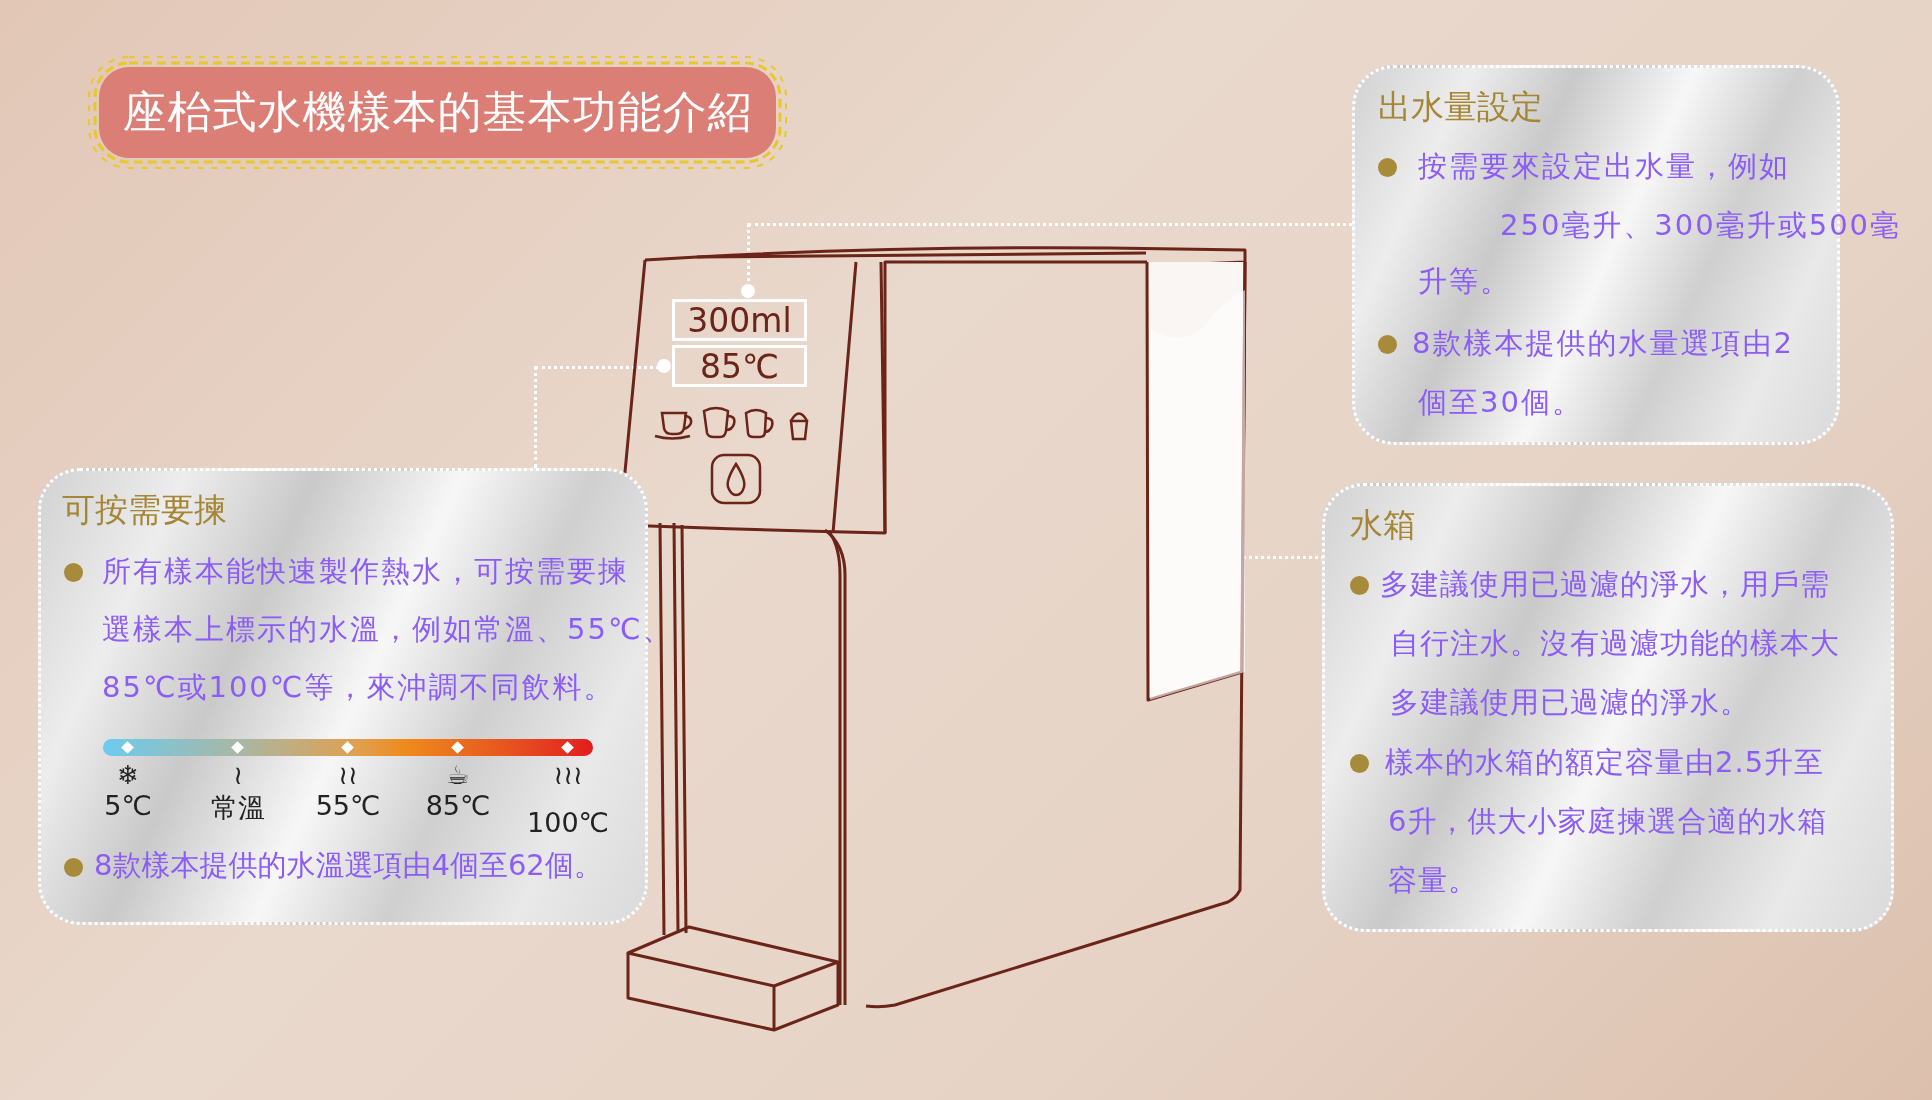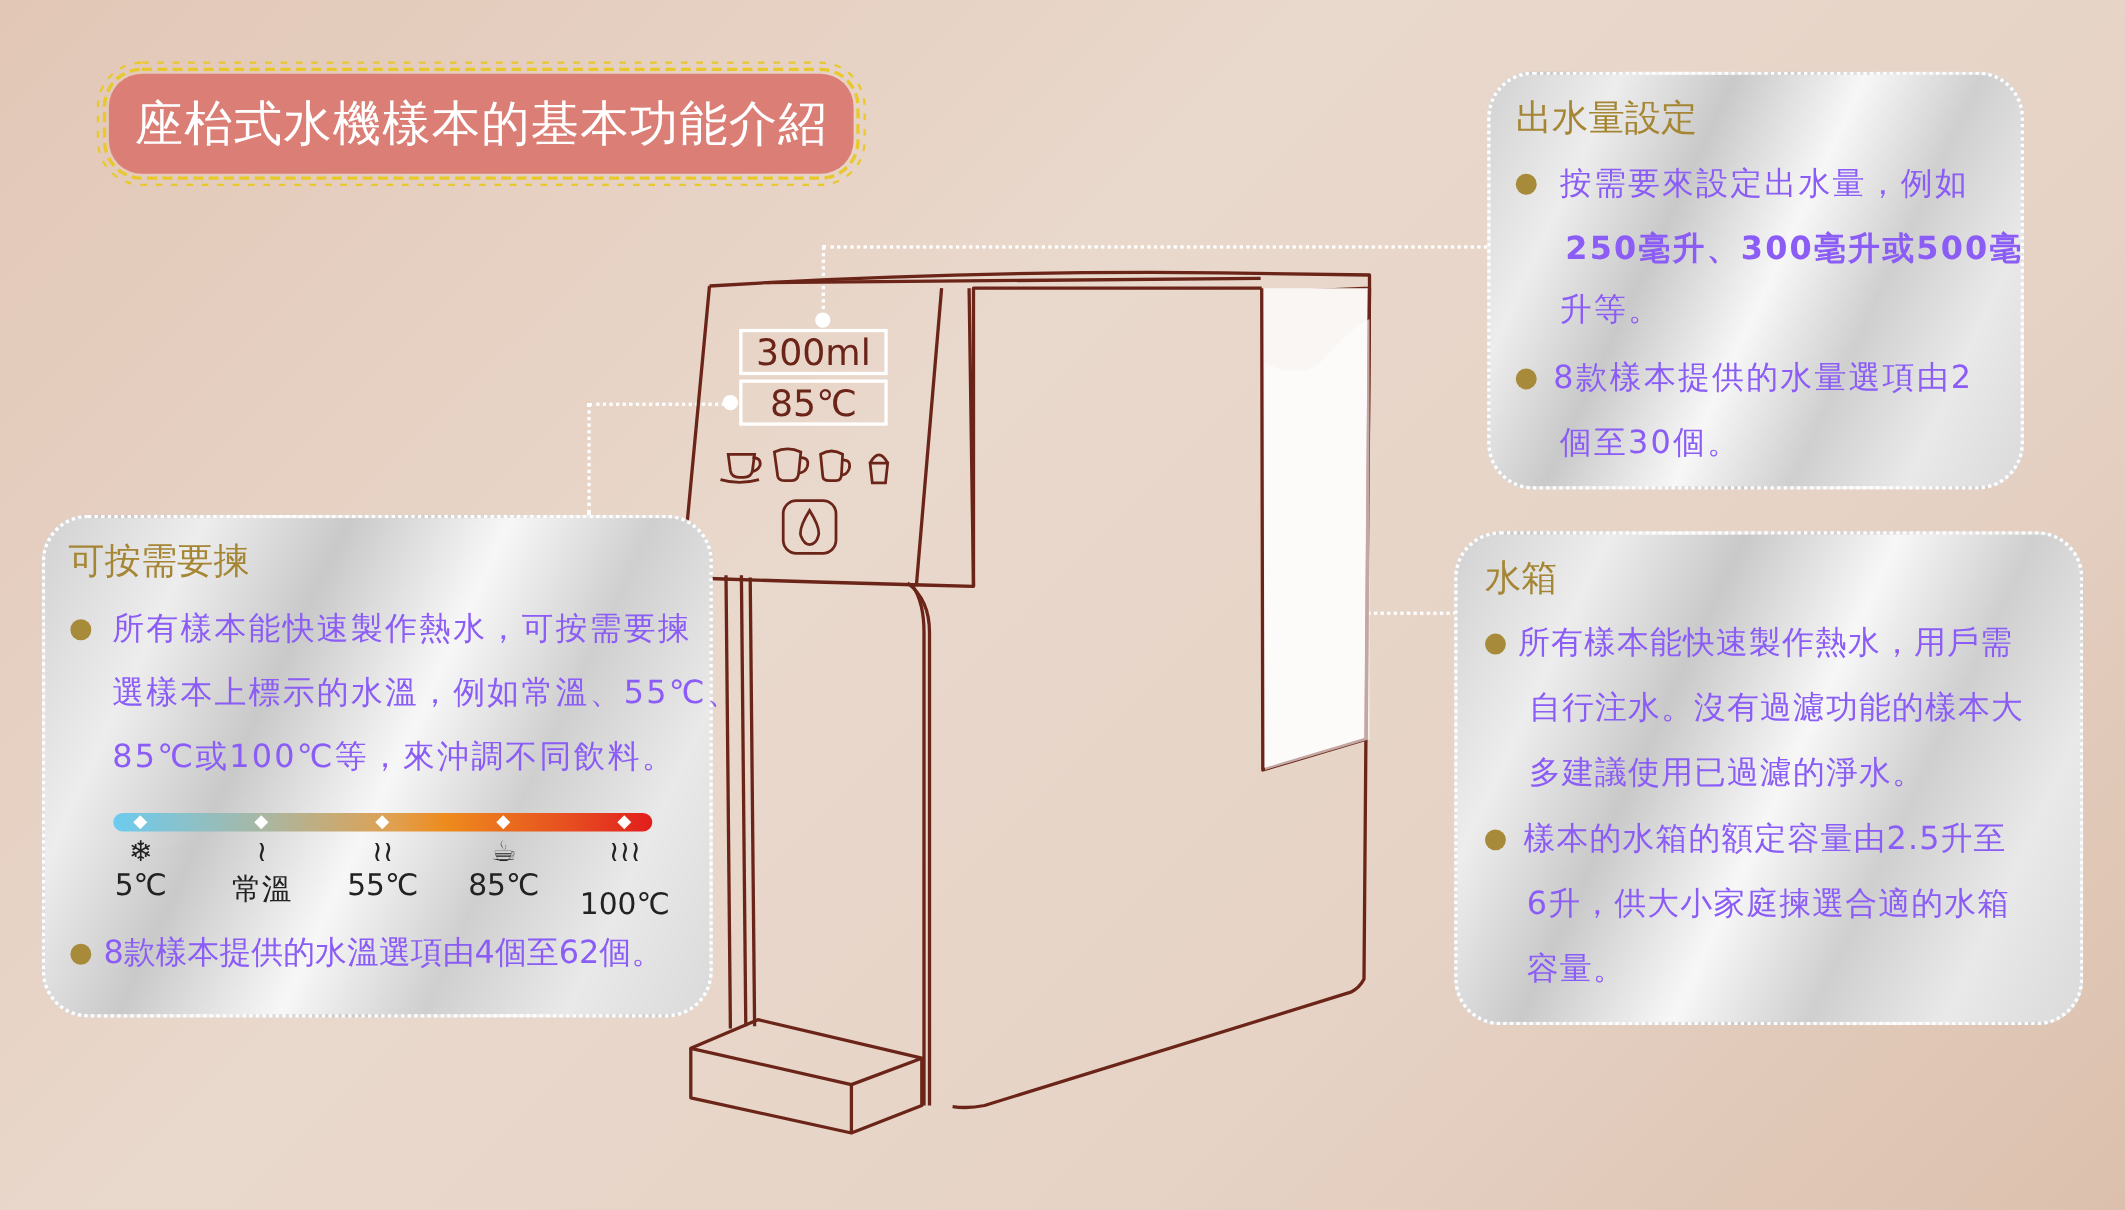--- a/index.html
+++ b/index.html
@@ -127,28 +127,28 @@
 <div class="temp-label" style="left:408px;">85℃</div>
 <div class="temp-label" style="left:518px;margin-top:17px;">100℃</div>
 
 <div class="bullet" style="left:64px;top:858px;"></div>
 <div class="line" style="left:94px;top:846px;letter-spacing:0;">8款樣本提供的水溫選項由4個至62個。</div>
 
 <div class="card" style="left:1352px;top:65px;width:488px;height:380px;"></div>
 <div class="card-title" style="left:1378px;top:85px;">出水量設定</div>
 <div class="bullet" style="left:1378px;top:158px;"></div>
 <div class="line" style="left:1418px;top:147px;">按需要來設定出水量，例如</div>
-<div class="line" style="left:1423px;top:206px;font-weight:bold;">250毫升、300毫升或500毫</div>
+<div class="line" style="left:1500px;top:206px;">250毫升、300毫升或500毫</div>
 <div class="line" style="left:1418px;top:262px;">升等。</div>
 <div class="bullet" style="left:1378px;top:335px;"></div>
 <div class="line" style="left:1412px;top:324px;">8款樣本提供的水量選項由2</div>
 <div class="line" style="left:1418px;top:383px;">個至30個。</div>
 
 <div class="card" style="left:1322px;top:483px;width:572px;height:449px;"></div>
 <div class="card-title" style="left:1350px;top:503px;">水箱</div>
 <div class="bullet" style="left:1350px;top:576px;"></div>
-<div class="line" style="left:1380px;top:565px;letter-spacing:1px;">所有樣本能快速製作熱水，用戶需</div>
+<div class="line" style="left:1380px;top:565px;letter-spacing:1px;">多建議使用已過濾的淨水，用戶需</div>
 <div class="line" style="left:1390px;top:624px;letter-spacing:1px;">自行注水。沒有過濾功能的樣本大</div>
 <div class="line" style="left:1390px;top:683px;letter-spacing:1px;">多建議使用已過濾的淨水。</div>
 <div class="bullet" style="left:1350px;top:754px;"></div>
 <div class="line" style="left:1385px;top:743px;letter-spacing:1px;">樣本的水箱的額定容量由2.5升至</div>
 <div class="line" style="left:1388px;top:802px;letter-spacing:1px;">6升，供大小家庭揀選合適的水箱</div>
 <div class="line" style="left:1388px;top:861px;letter-spacing:1px;">容量。</div>
 
 </body></html>

